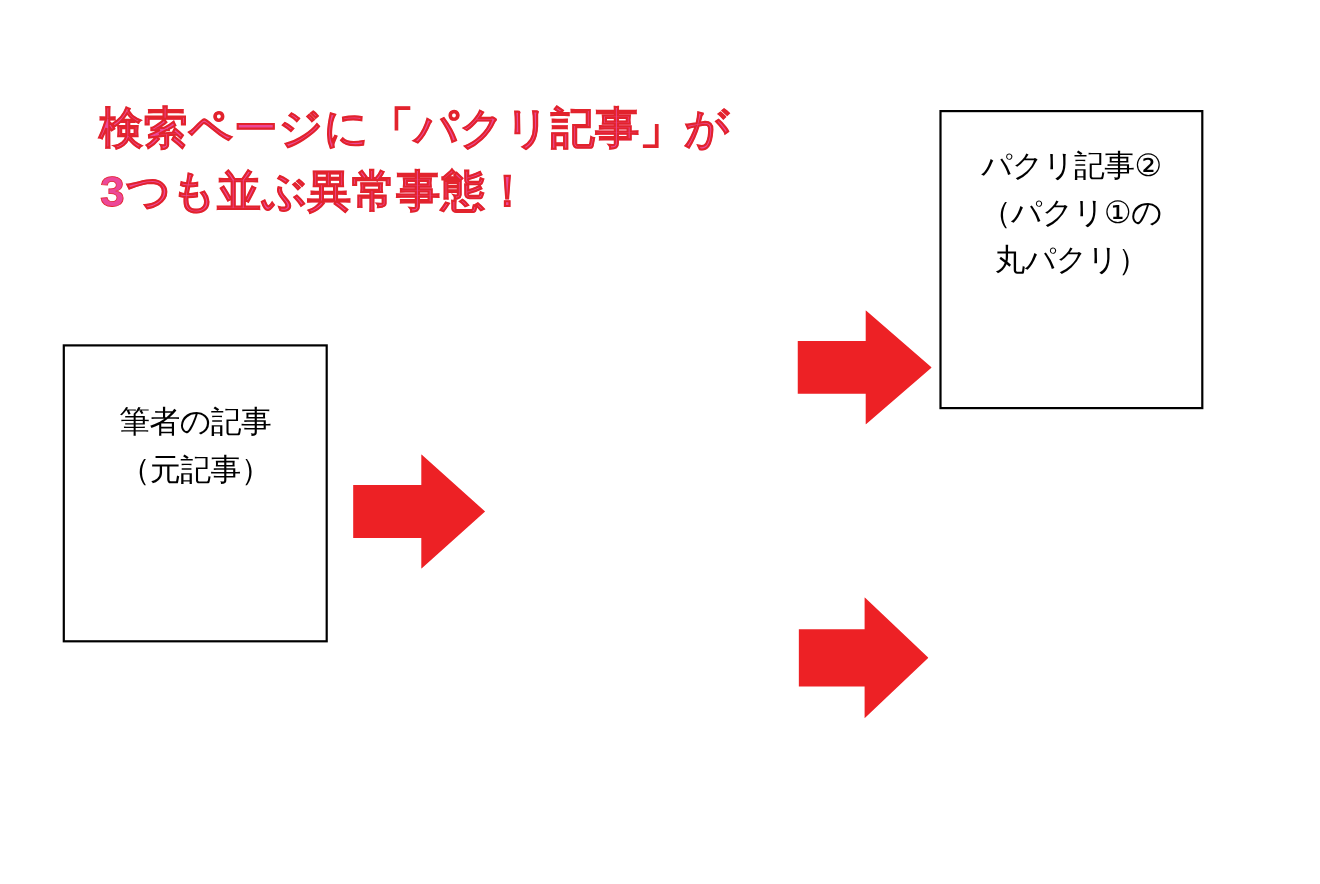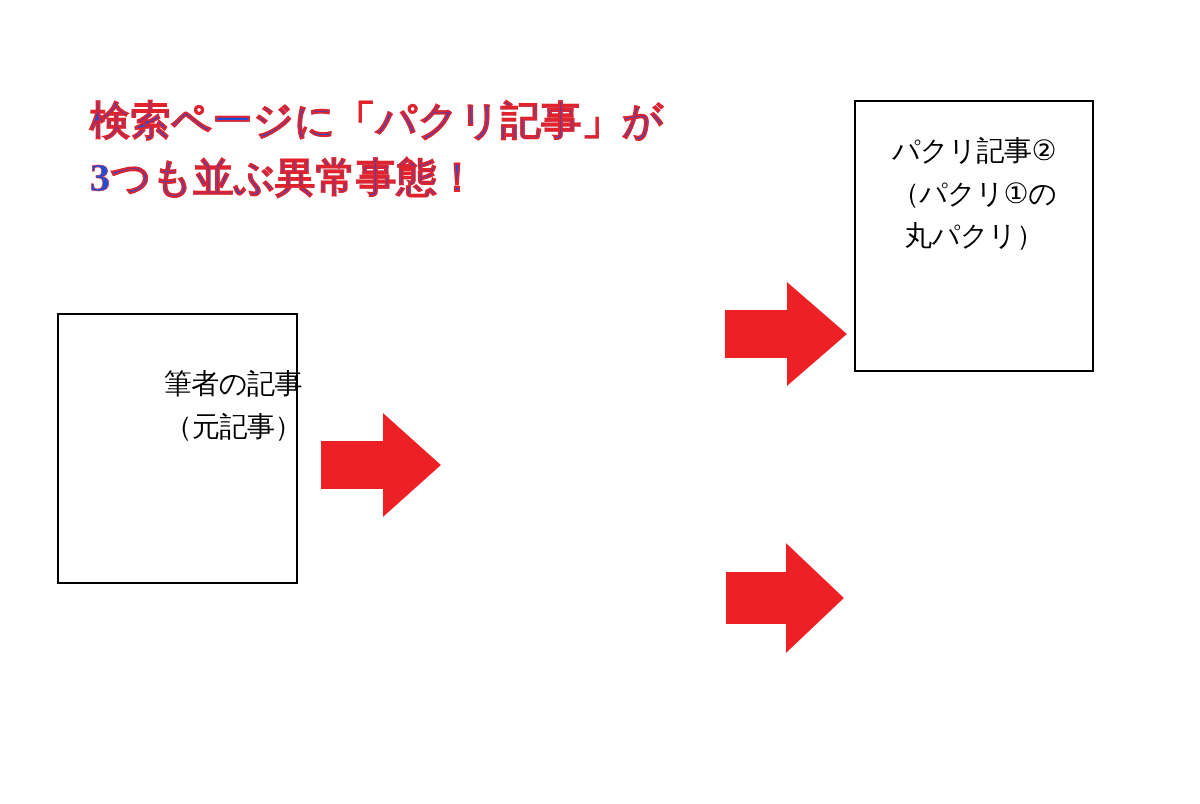--- a/index.html
+++ b/index.html
@@ -23,22 +23,22 @@
     height: 804px;
     background: #ffffff;
   }
 
   
   .headline {
     position: absolute;
     left: 90px;
     top: 93px;
     width: 700px;
-    color: #1d4ed8;
-    font-family: Liberation Serif, serif;
+    color: #ec4899;
+    font-family: Liberation Mono, monospace;
     font-weight: bold;
     font-size: 40px;
     line-height: 1.42;
     letter-spacing: 0.5px;
     white-space: pre-wrap;
     -webkit-text-stroke: 0.7px #e2232c;
   }
 
   
   .node {
@@ -62,21 +62,20 @@
 
   
   #node-original {
     left: 57px;
     top: 313px;
     width: 241px;
     height: 271px;
   }
   #node-original .node-text {
     top: 48px;
-    text-align: right;
   }
 
   
   #node-copy1 {
     left: 447px;
     top: 313px;
     width: 241px;
     height: 271px;
   }
   #node-copy1 .node-text {

